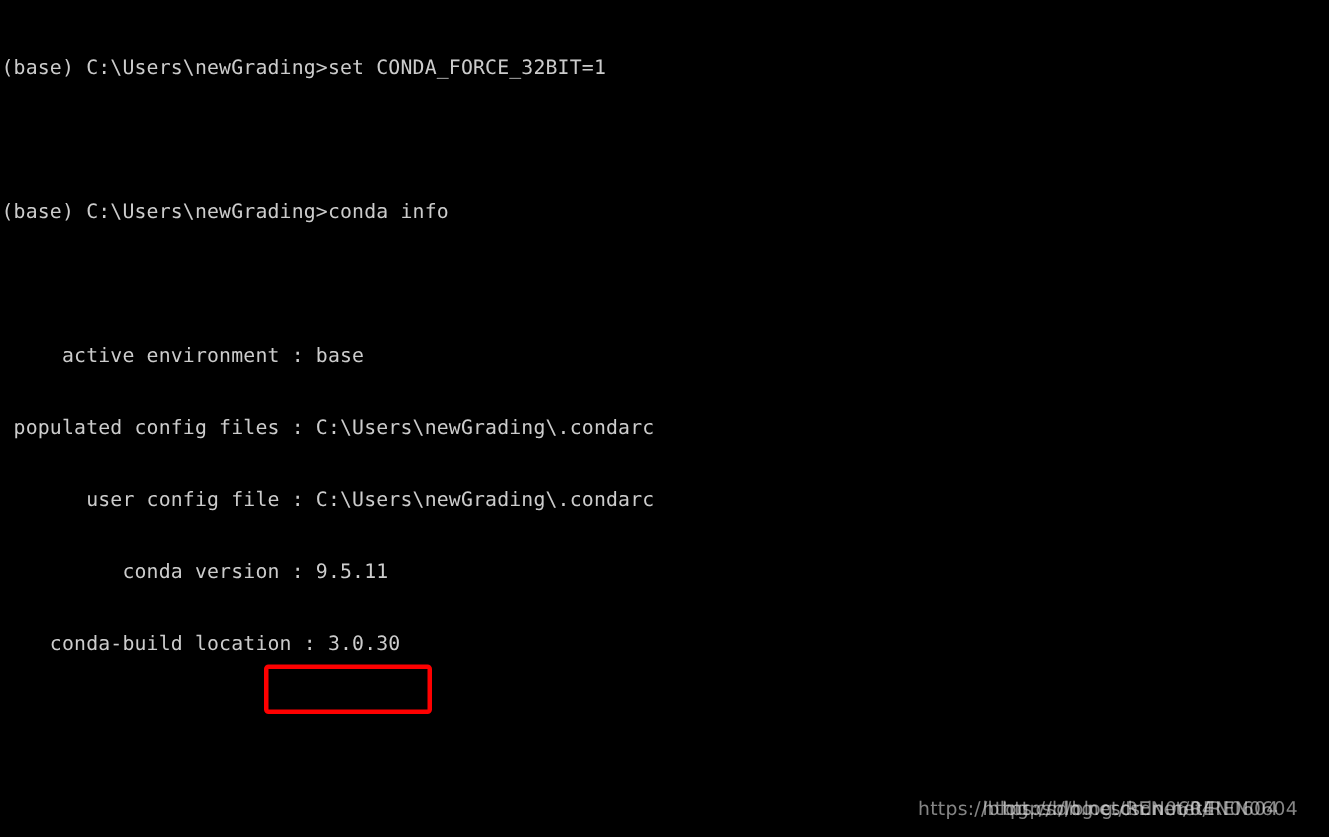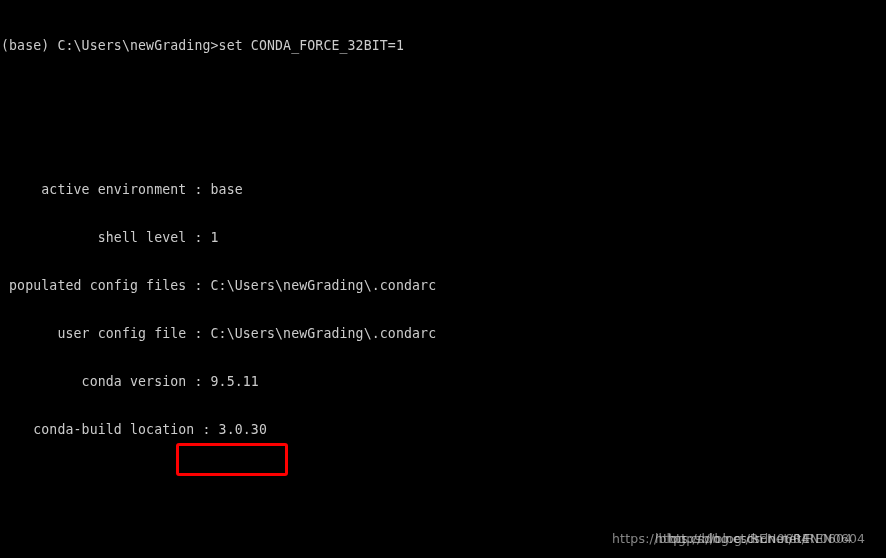--- a/index.html
+++ b/index.html
@@ -58,23 +58,23 @@
   .wm-b { left: 655px; top: 531px; }
   .wm-c { left: 668px; top: 531px; }
 </style>
 </head>
 <body>
 
 <div id="console">
   <div class="lines">
     <div class="line">(base) C:\Users\newGrading&gt;set CONDA_FORCE_32BIT=1</div>
     <div class="line blank">&nbsp;</div>
+    <div class="line">(base) C:\Users\newGrading&gt;conda info</div>
     <div class="line blank">&nbsp;</div>
     <div class="line">     active environment : base</div>
-    <div class="line">            shell level : 1</div>
     <div class="line"> populated config files : C:\Users\newGrading\.condarc</div>
     <div class="line">       user config file : C:\Users\newGrading\.condarc</div>
     <div class="line">          conda version : 9.5.11</div>
     <div class="line">    conda-build location : 3.0.30</div>
     
     
     
     
     
     

